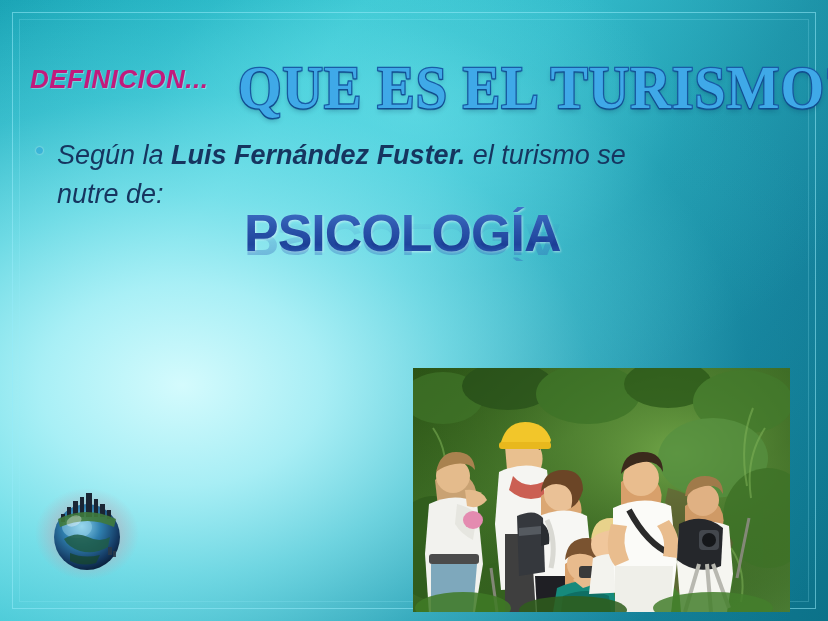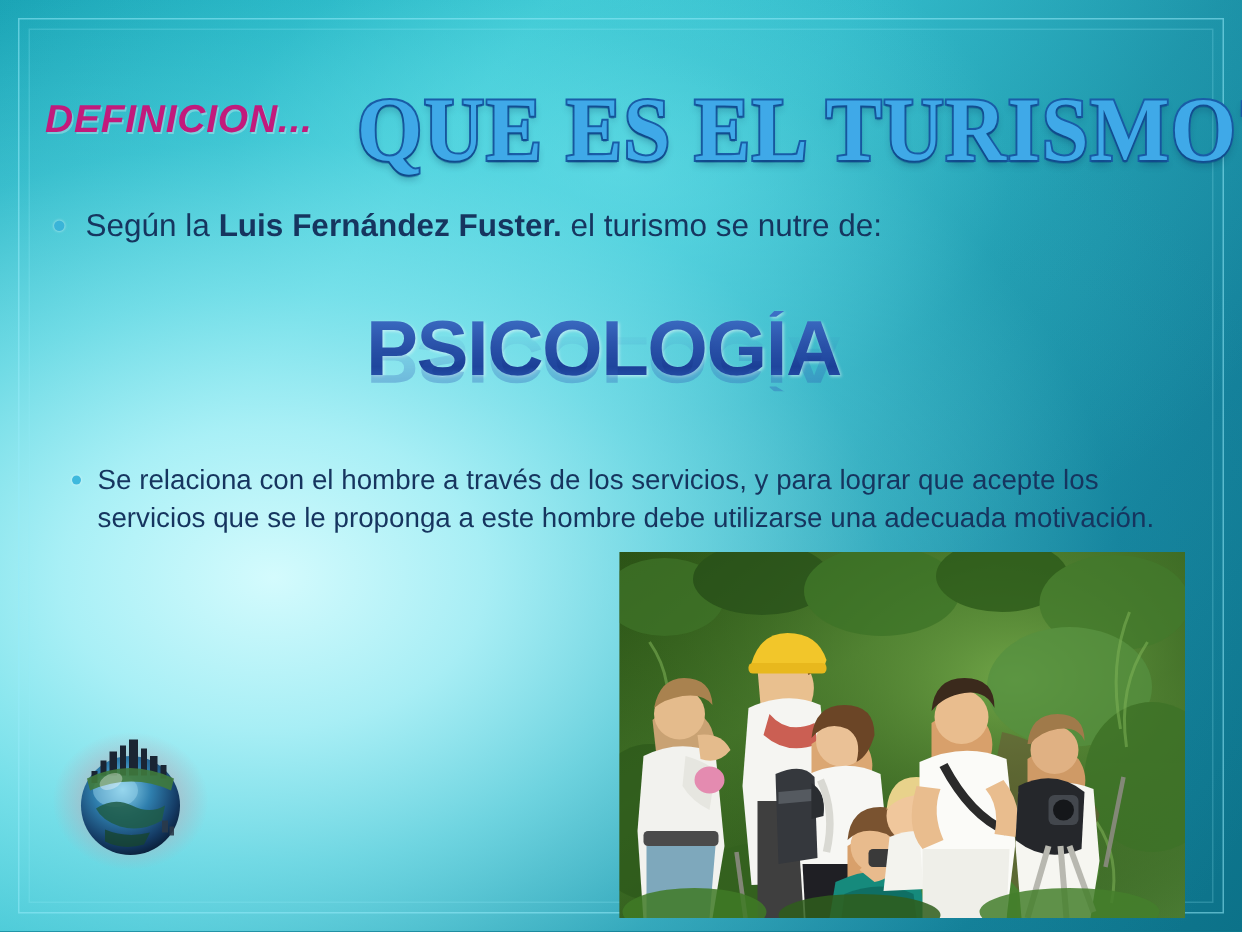--- a/index.html
+++ b/index.html
@@ -105,23 +105,24 @@
     margin-top: 11px;
     margin-right: 14px;
   }
   .bullet-text {
     color: #16355f;
     font-family: "Liberation Sans", sans-serif;
   }
 
   #b1 { left: 36px; top: 136px; width: 600px; }
   #b1 .bullet-text {
-    font-size: 21px;
+    font-size: 27px;
     line-height: 1.45;
     font-weight: 500;
+    font-style: italic;
   }
   #b1 .bullet-text b { font-weight: bold; }
 
   #b2 { left: 48px; top: 308px; width: 760px; }
   #b2 .bullet-dot { width: 6px; height: 6px; margin-top: 9px; margin-right: 11px; background:#3fb9dd; }
   #b2 .bullet-text {
     font-size: 18.5px;
     line-height: 1.35;
     font-weight: 500;
   }
@@ -203,24 +204,20 @@
   <div class="bullet-row" id="b1">
     <span class="bullet-dot"></span>
     <span class="bullet-text"><span>Según la </span><b>Luis Fernández Fuster.</b><span> el turismo se nutre de:</span></span>
   </div>
 
   <div class="psico-wrap">
     <div class="psico">PSICOLOGÍA</div>
     <div class="psico-reflect">PSICOLOGÍA</div>
   </div>
 
-  <div class="bullet-row" id="b2">
-    <span class="bullet-dot"></span>
-    <span class="bullet-text">Se relaciona con el hombre a través de los servicios, y para lograr que acepte los servicios que se le proponga a este hombre debe utilizarse una adecuada motivación.</span>
-  </div>
 
   <div class="photo">
     <svg viewBox="0 0 377 244" preserveAspectRatio="none">
       <defs>
         <linearGradient id="jg" x1="0" y1="0" x2="1" y2="1">
           <stop offset="0%" stop-color="#2c5416"></stop>
           <stop offset="35%" stop-color="#44762a"></stop>
           <stop offset="65%" stop-color="#2f5b1c"></stop>
           <stop offset="100%" stop-color="#52853a"></stop>
         </linearGradient>

